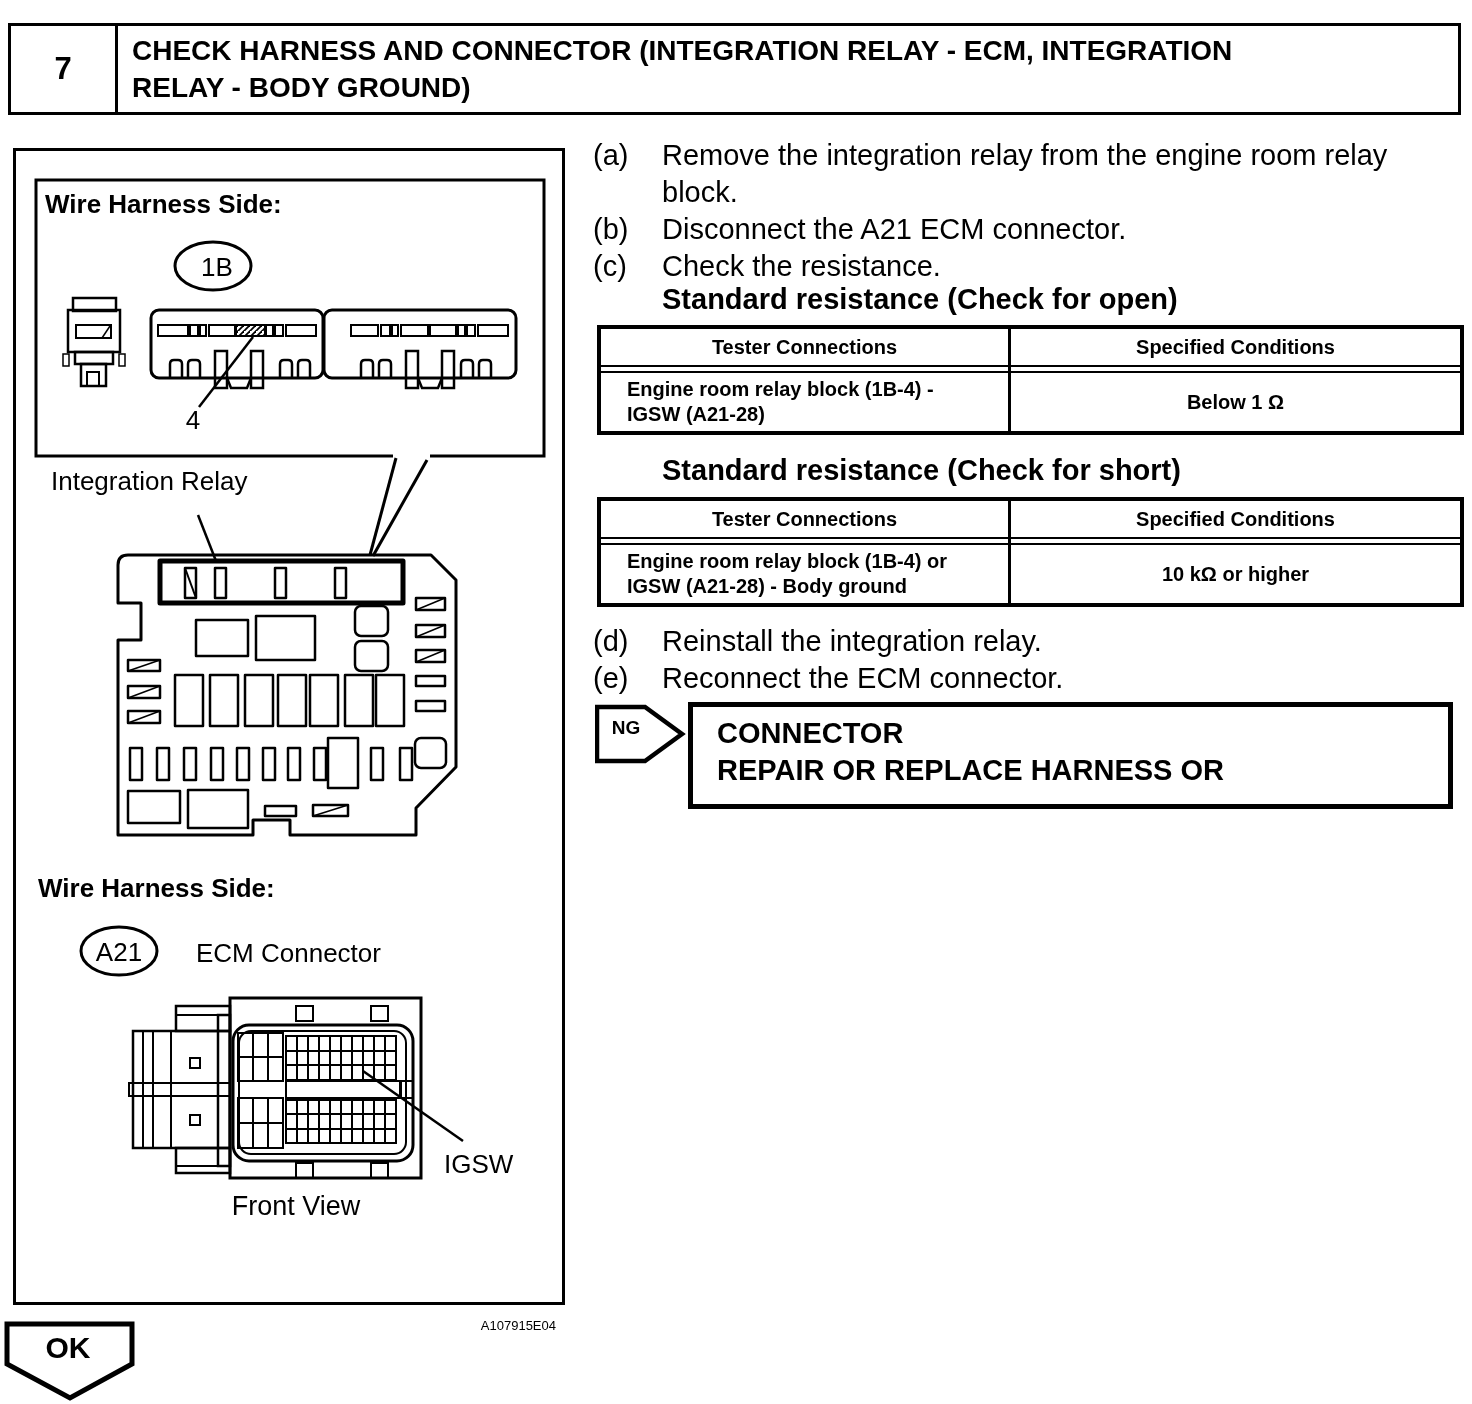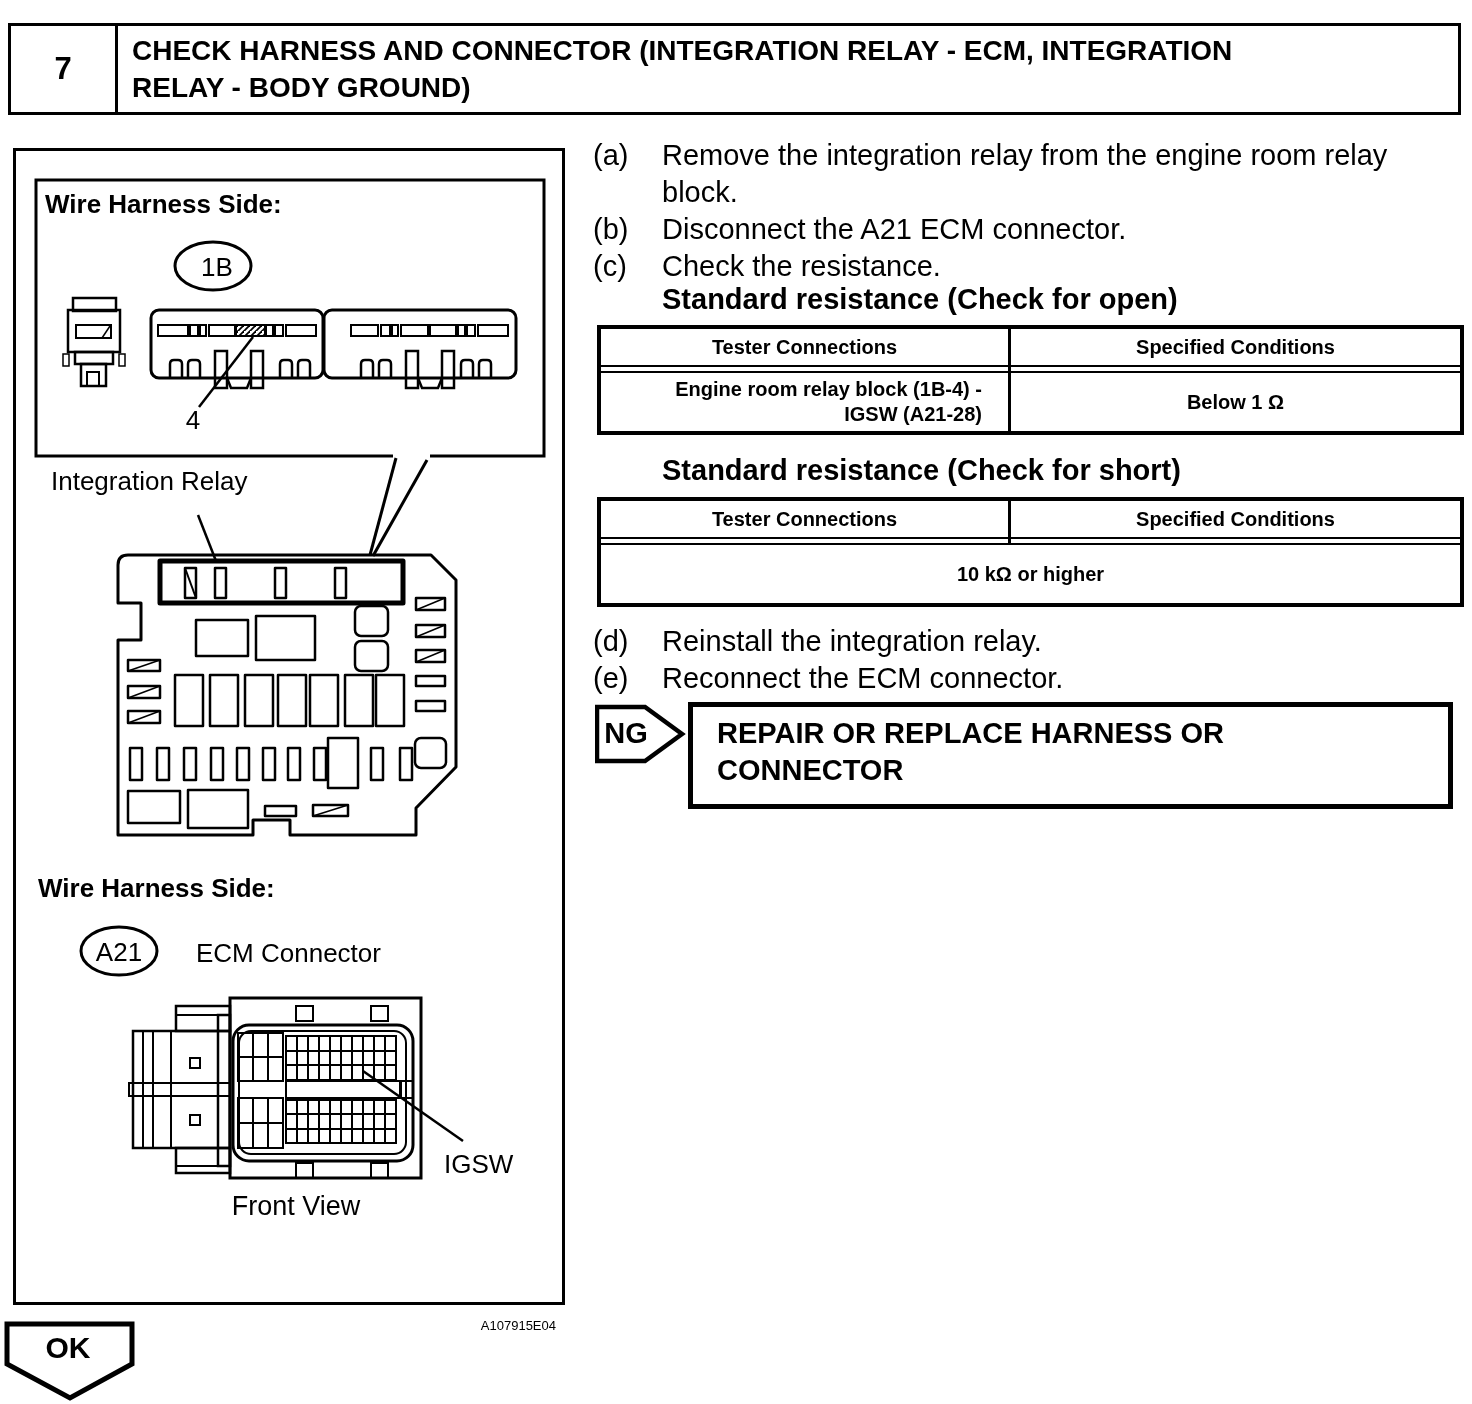--- a/index.html
+++ b/index.html
@@ -15,29 +15,29 @@
   .diaglabel{position:absolute;font-size:26px;white-space:nowrap;}
   .bold{font-weight:bold;}
   .ctr{text-align:center;}
   
   .step-marker{position:absolute;left:593px;font-size:29px;line-height:37px;}
   .step-text{position:absolute;left:662px;font-size:29px;line-height:37px;width:800px;}
   .subhead{position:absolute;left:662px;font-size:29px;line-height:36px;font-weight:bold;white-space:nowrap;}
   
   .spec-table{position:absolute;left:597px;width:867px;border:4px solid #000;box-sizing:border-box;background:#fff;}
   .trow{display:flex;}
-  .c1{width:410px;border-right:3px solid #000;box-sizing:border-box;display:flex;align-items:center;justify-content:center;text-align:right;}
+  .c1{width:410px;border-right:3px solid #000;box-sizing:border-box;display:flex;align-items:center;justify-content:center;text-align:left;}
   .c2{flex:1;display:flex;align-items:center;justify-content:center;text-align:center;}
   .thead-row{height:36px;border-bottom:2px solid #000;}
   .dl-row{height:4px;border-bottom:2px solid #000;}
   .tbody-row{height:58px;border-radius:18px;}
   .tcell{font-weight:bold;font-size:20px;line-height:25px;}
   .c1 .pad{padding:0 26px;}
   
-  .ng-label{position:absolute;left:597px;top:717px;width:58px;text-align:center;font-weight:bold;font-size:29px;}
+  .ng-label{position:absolute;left:597px;top:717px;width:58px;text-align:center;font-weight:bold;font-size:19px;}
   .action-box{position:absolute;left:688px;top:702px;width:765px;height:107px;border:5px solid #000;box-sizing:border-box;padding:8px 0 0 24px;font-weight:bold;font-size:29px;line-height:37px;}
   .ok-label{position:absolute;left:4px;top:1331px;width:128px;text-align:center;font-weight:bold;font-size:30px;}
   svg{display:block;}
 </style>
 </head>
 <body>
 
 <div class="abs hdr">
   <div class="hdr-num">7</div>
   <div class="hdr-title">
@@ -289,35 +289,38 @@
 <div class="spec-table" style="top:497px;">
   <div class="trow thead-row">
     <div class="c1 tcell">Tester Connections</div>
     <div class="c2 tcell">Specified Conditions</div>
   </div>
   <div class="trow dl-row">
       <div class="c1"></div>
       <div class="c2"></div>
     </div>
   <div class="trow tbody-row">
+    <div class="c1 tcell">
+        <div class="pad">Engine room relay block (1B-4) or IGSW (A21-28) - Body ground</div>
+      </div>
     <div class="c2 tcell">10 kΩ or higher</div>
   </div>
 </div>
 
 <div class="step-marker" style="top:623px;">(d)</div>
 <div class="step-text" style="top:623px;">Reinstall the integration relay.</div>
 
 <div class="step-marker" style="top:660px;">(e)</div>
 <div class="step-text" style="top:660px;">Reconnect the ECM connector.</div>
 
 <svg class="abs" style="left:595px;top:704px;" width="92" height="62" viewBox="0 0 92 62">
   <polygon points="2,3 50,3 87,30 50,57 2,57" fill="#fff" stroke="#000" stroke-width="4.5"></polygon>
 </svg>
 <div class="ng-label">NG</div>
 <div class="action-box">
+  <div>CONNECTOR</div>
   <div>REPAIR OR REPLACE HARNESS OR</div>
-  <div>CONNECTOR</div>
 </div>
 
 <svg class="abs" style="left:4px;top:1320px;" width="134" height="84" viewBox="0 0 134 84">
   <polygon points="3,4 128,4 128,44 66,78 3,44" fill="#fff" stroke="#000" stroke-width="5"></polygon>
 </svg>
 <div class="ok-label">OK</div>
 
 </body></html>

